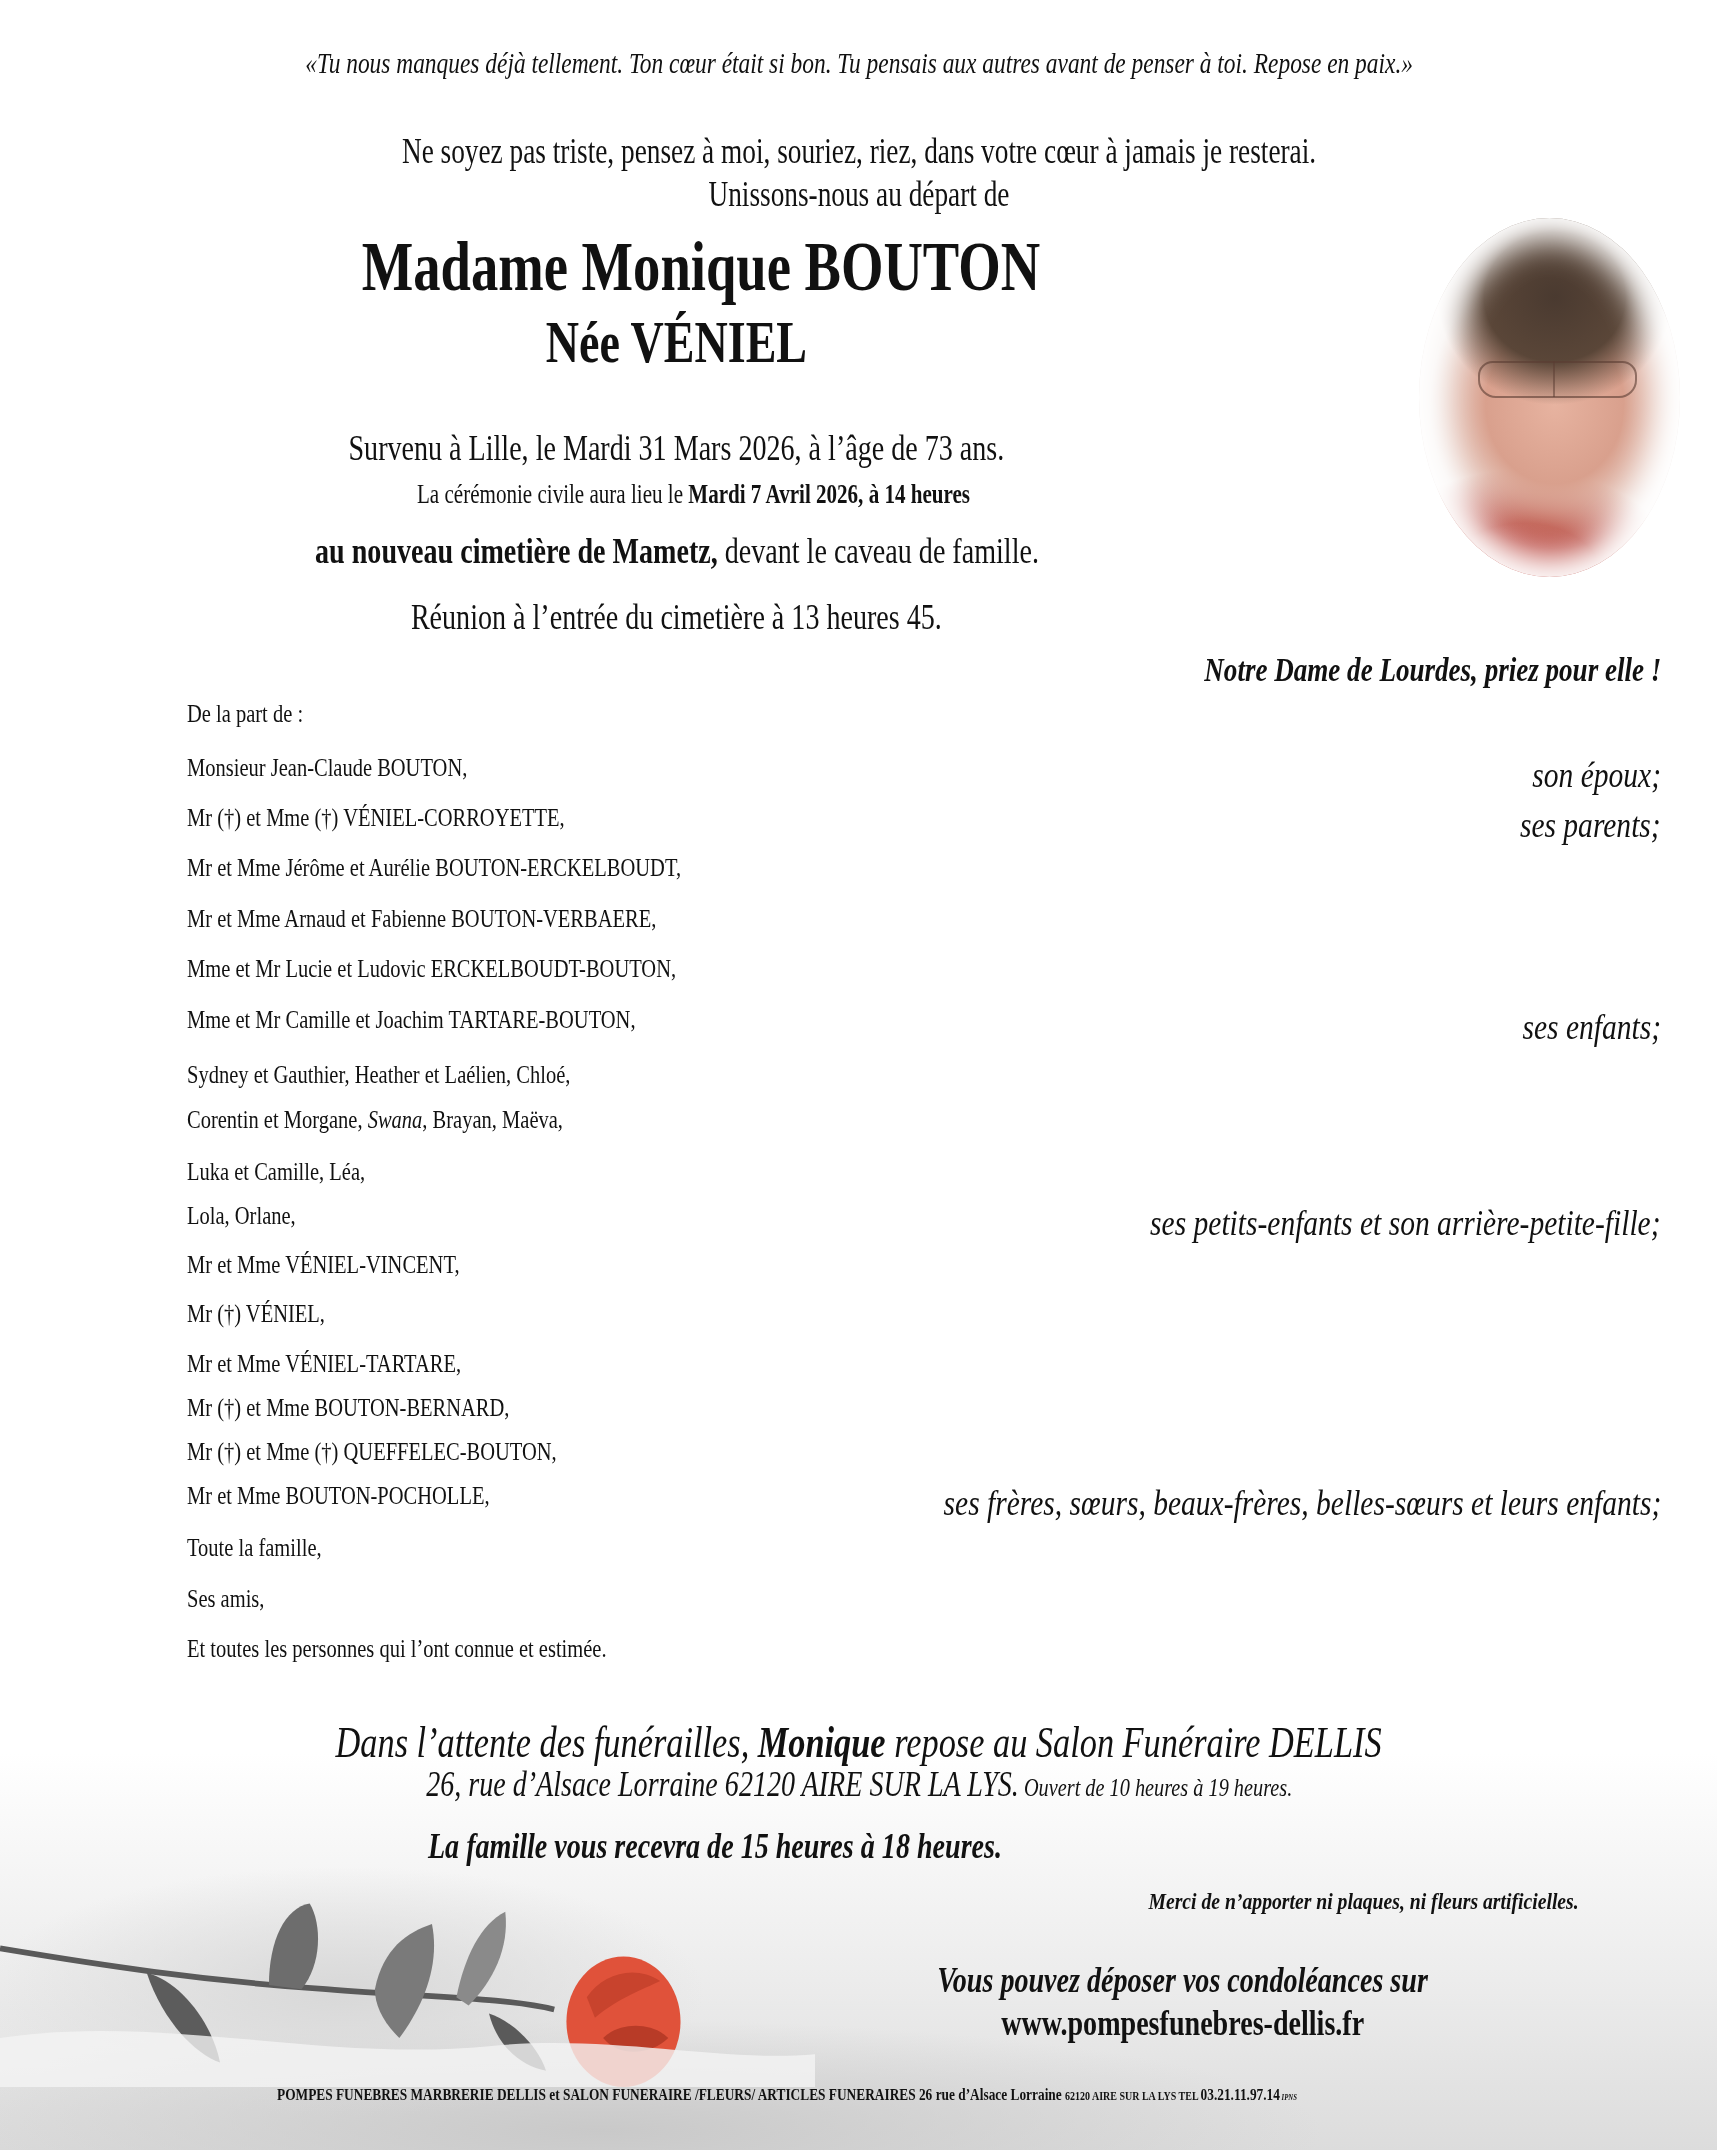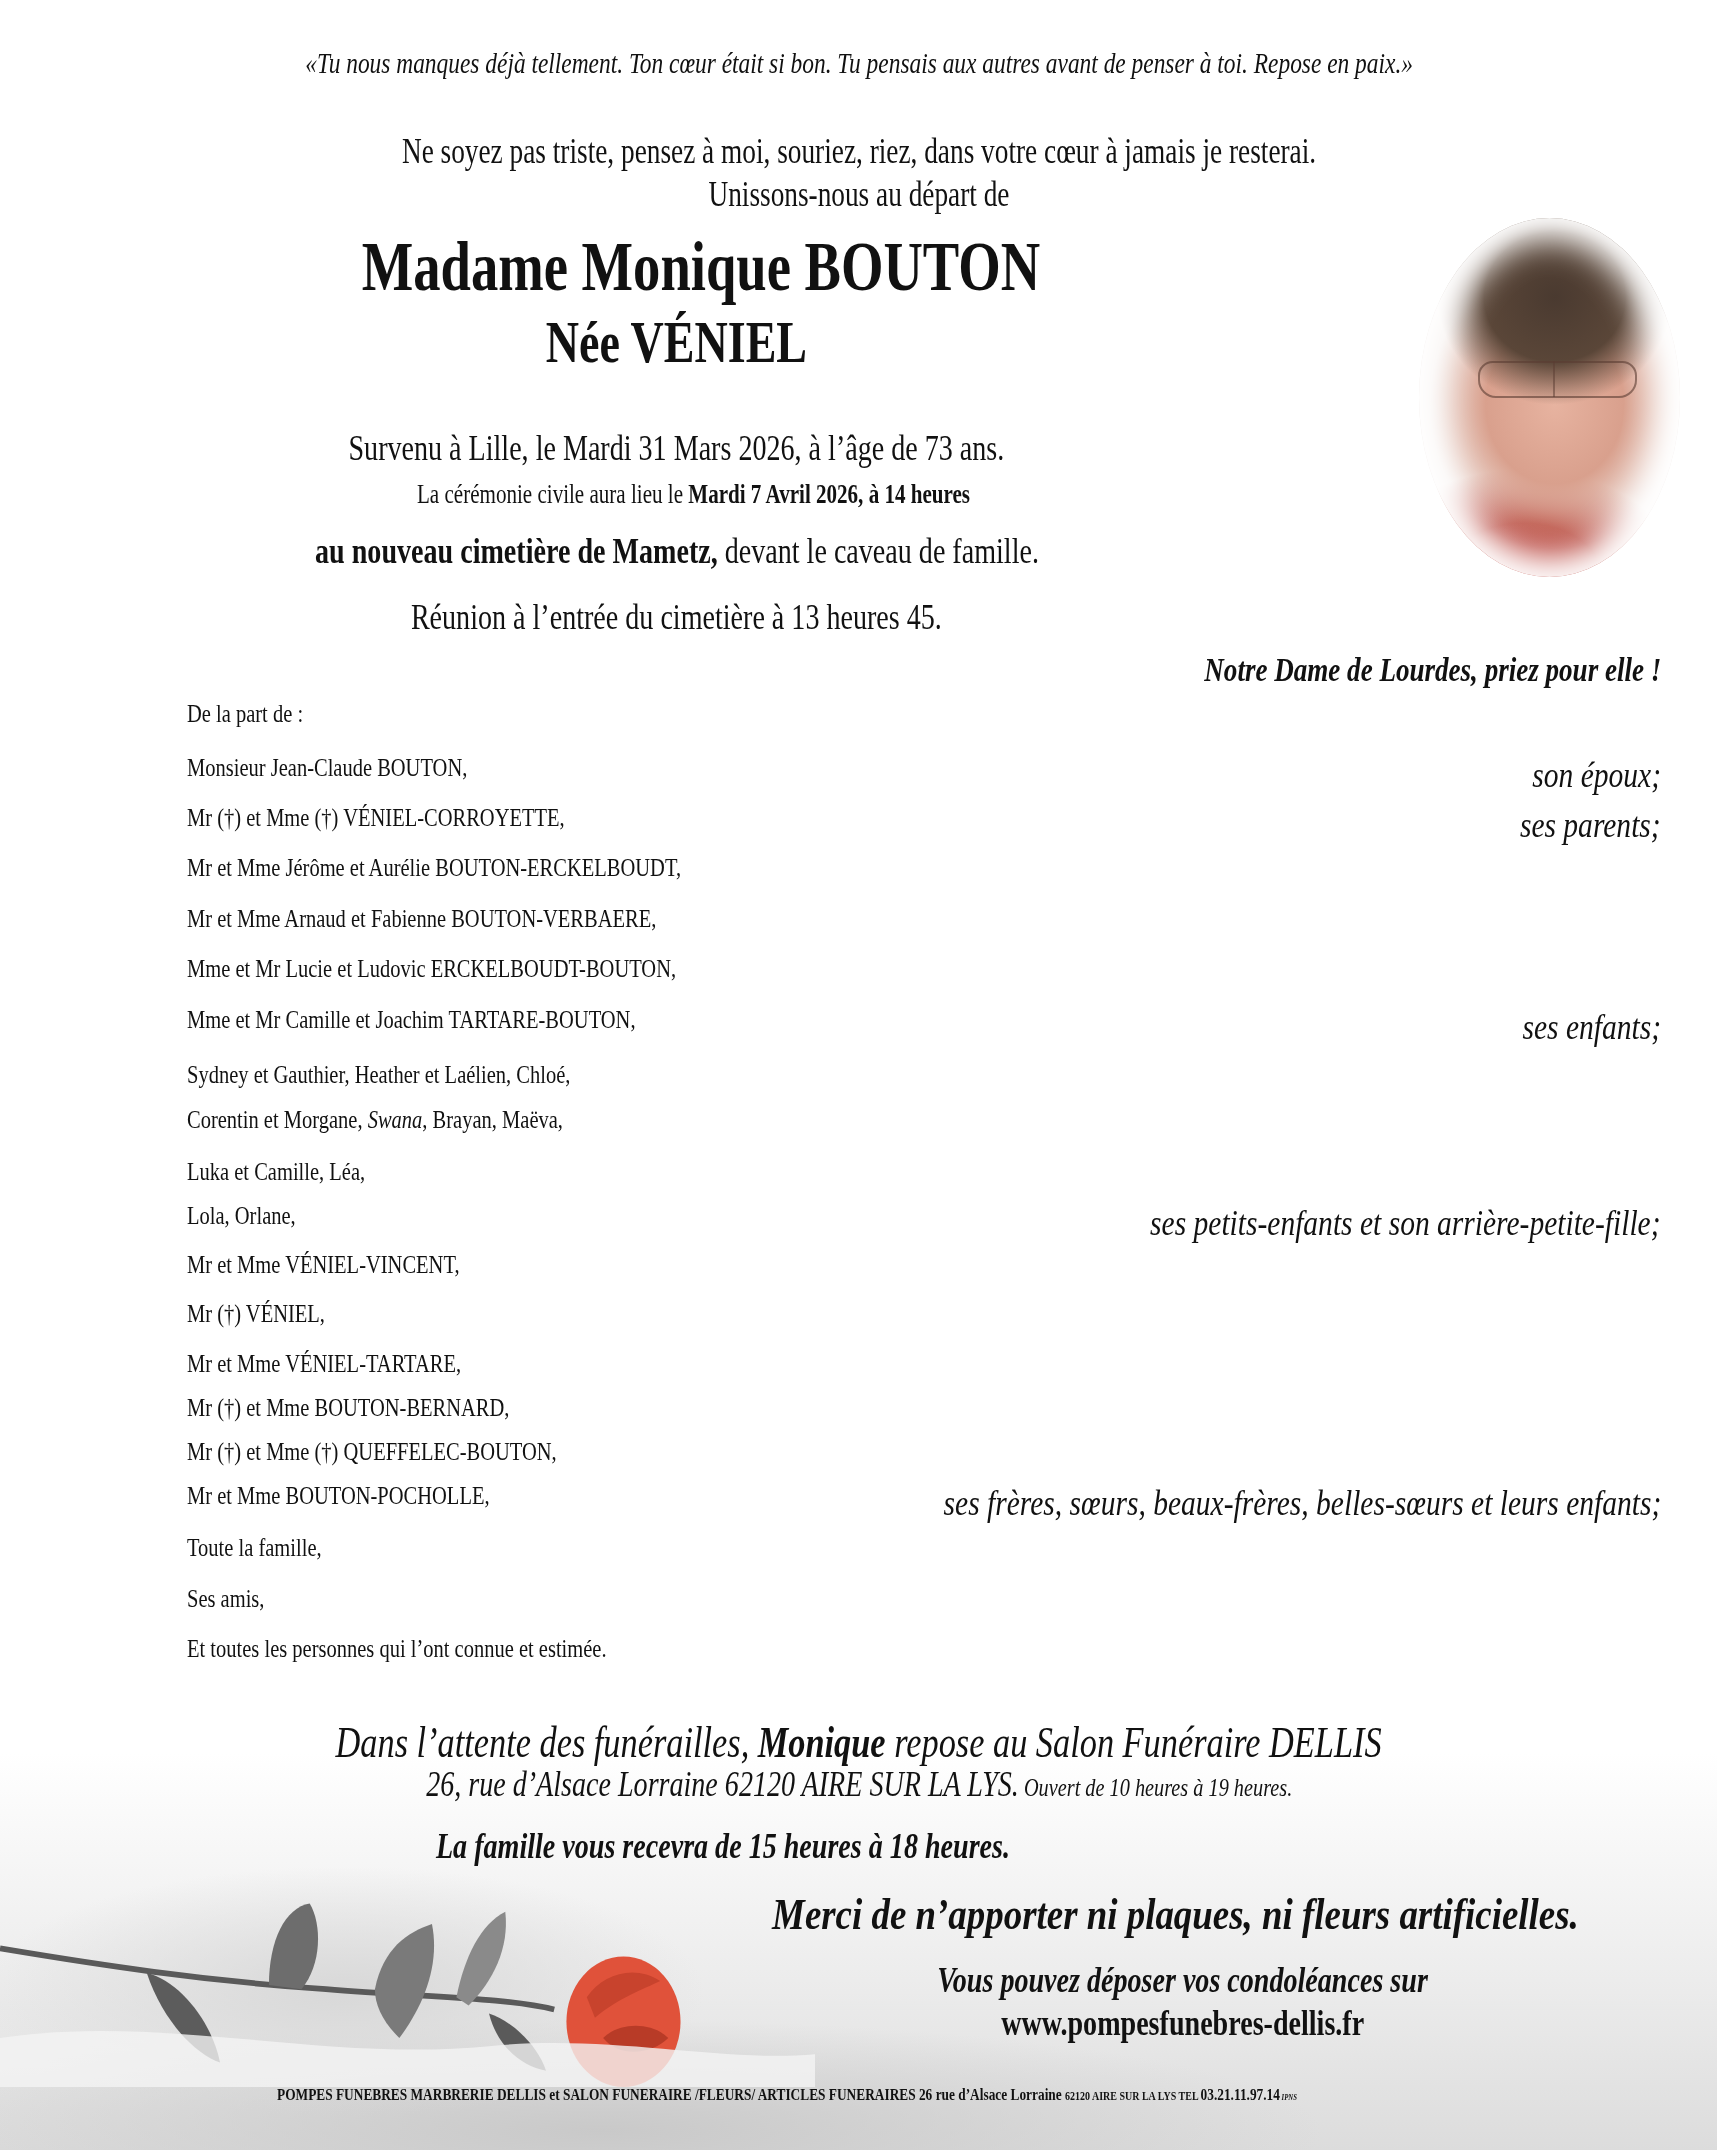--- a/index.html
+++ b/index.html
@@ -54,22 +54,22 @@
     background:
       radial-gradient(ellipse 30% 45% at 20% 60%, #d8d8d8 0%, rgba(216,216,216,0) 70%),
       radial-gradient(ellipse 60% 40% at 35% 95%, #c9c9c9 0%, rgba(201,201,201,0) 70%),
       linear-gradient(180deg, rgba(255,255,255,0) 0%, #ebebeb 60%, #dcdcdc 100%);
   }
   #rose-svg { position:absolute; left:0; top:1875px; width:815px; height:212px; }
 
   #wait1 { top:1717px; font-size:44px; font-style:italic; left:0; width:1718px; text-align:center; }
   #wait2 { top:1763px; font-size:36px; font-style:italic; left:0; width:1718px; text-align:center; }
   #wait2 .small { font-size:26px; }
-  #welcome { top:1825px; font-size:36px; font-weight:bold; font-style:italic; left:0; width:1430px; text-align:center;padding-left:8px; }
-  #nofleurs { top:1888px; right:139px; font-size:45px; font-weight:bold; font-style:italic; }
+  #welcome { top:1825px; font-size:36px; font-weight:bold; font-style:italic; left:0; width:1430px; text-align:center; }
+  #nofleurs { top:1888px; right:139px; font-size:24px; font-weight:bold; font-style:italic; }
   #condo1 { top:1959px; font-size:36px; font-weight:bold; font-style:italic; left:775px; width:815px; text-align:center; }
   #condo2 { top:2002px; font-size:36px; font-weight:bold; left:775px; width:815px; text-align:center; }
   #footer { top:2085px; left:277px; font-size:16.3px; font-weight:bold; }
   #footer .sm { font-size:12.2px; }
   #footer .xs { font-size:8.2px; font-style:italic; }
 </style>
 </head>
 <body>
 
 <div id="rose-bg"></div>

